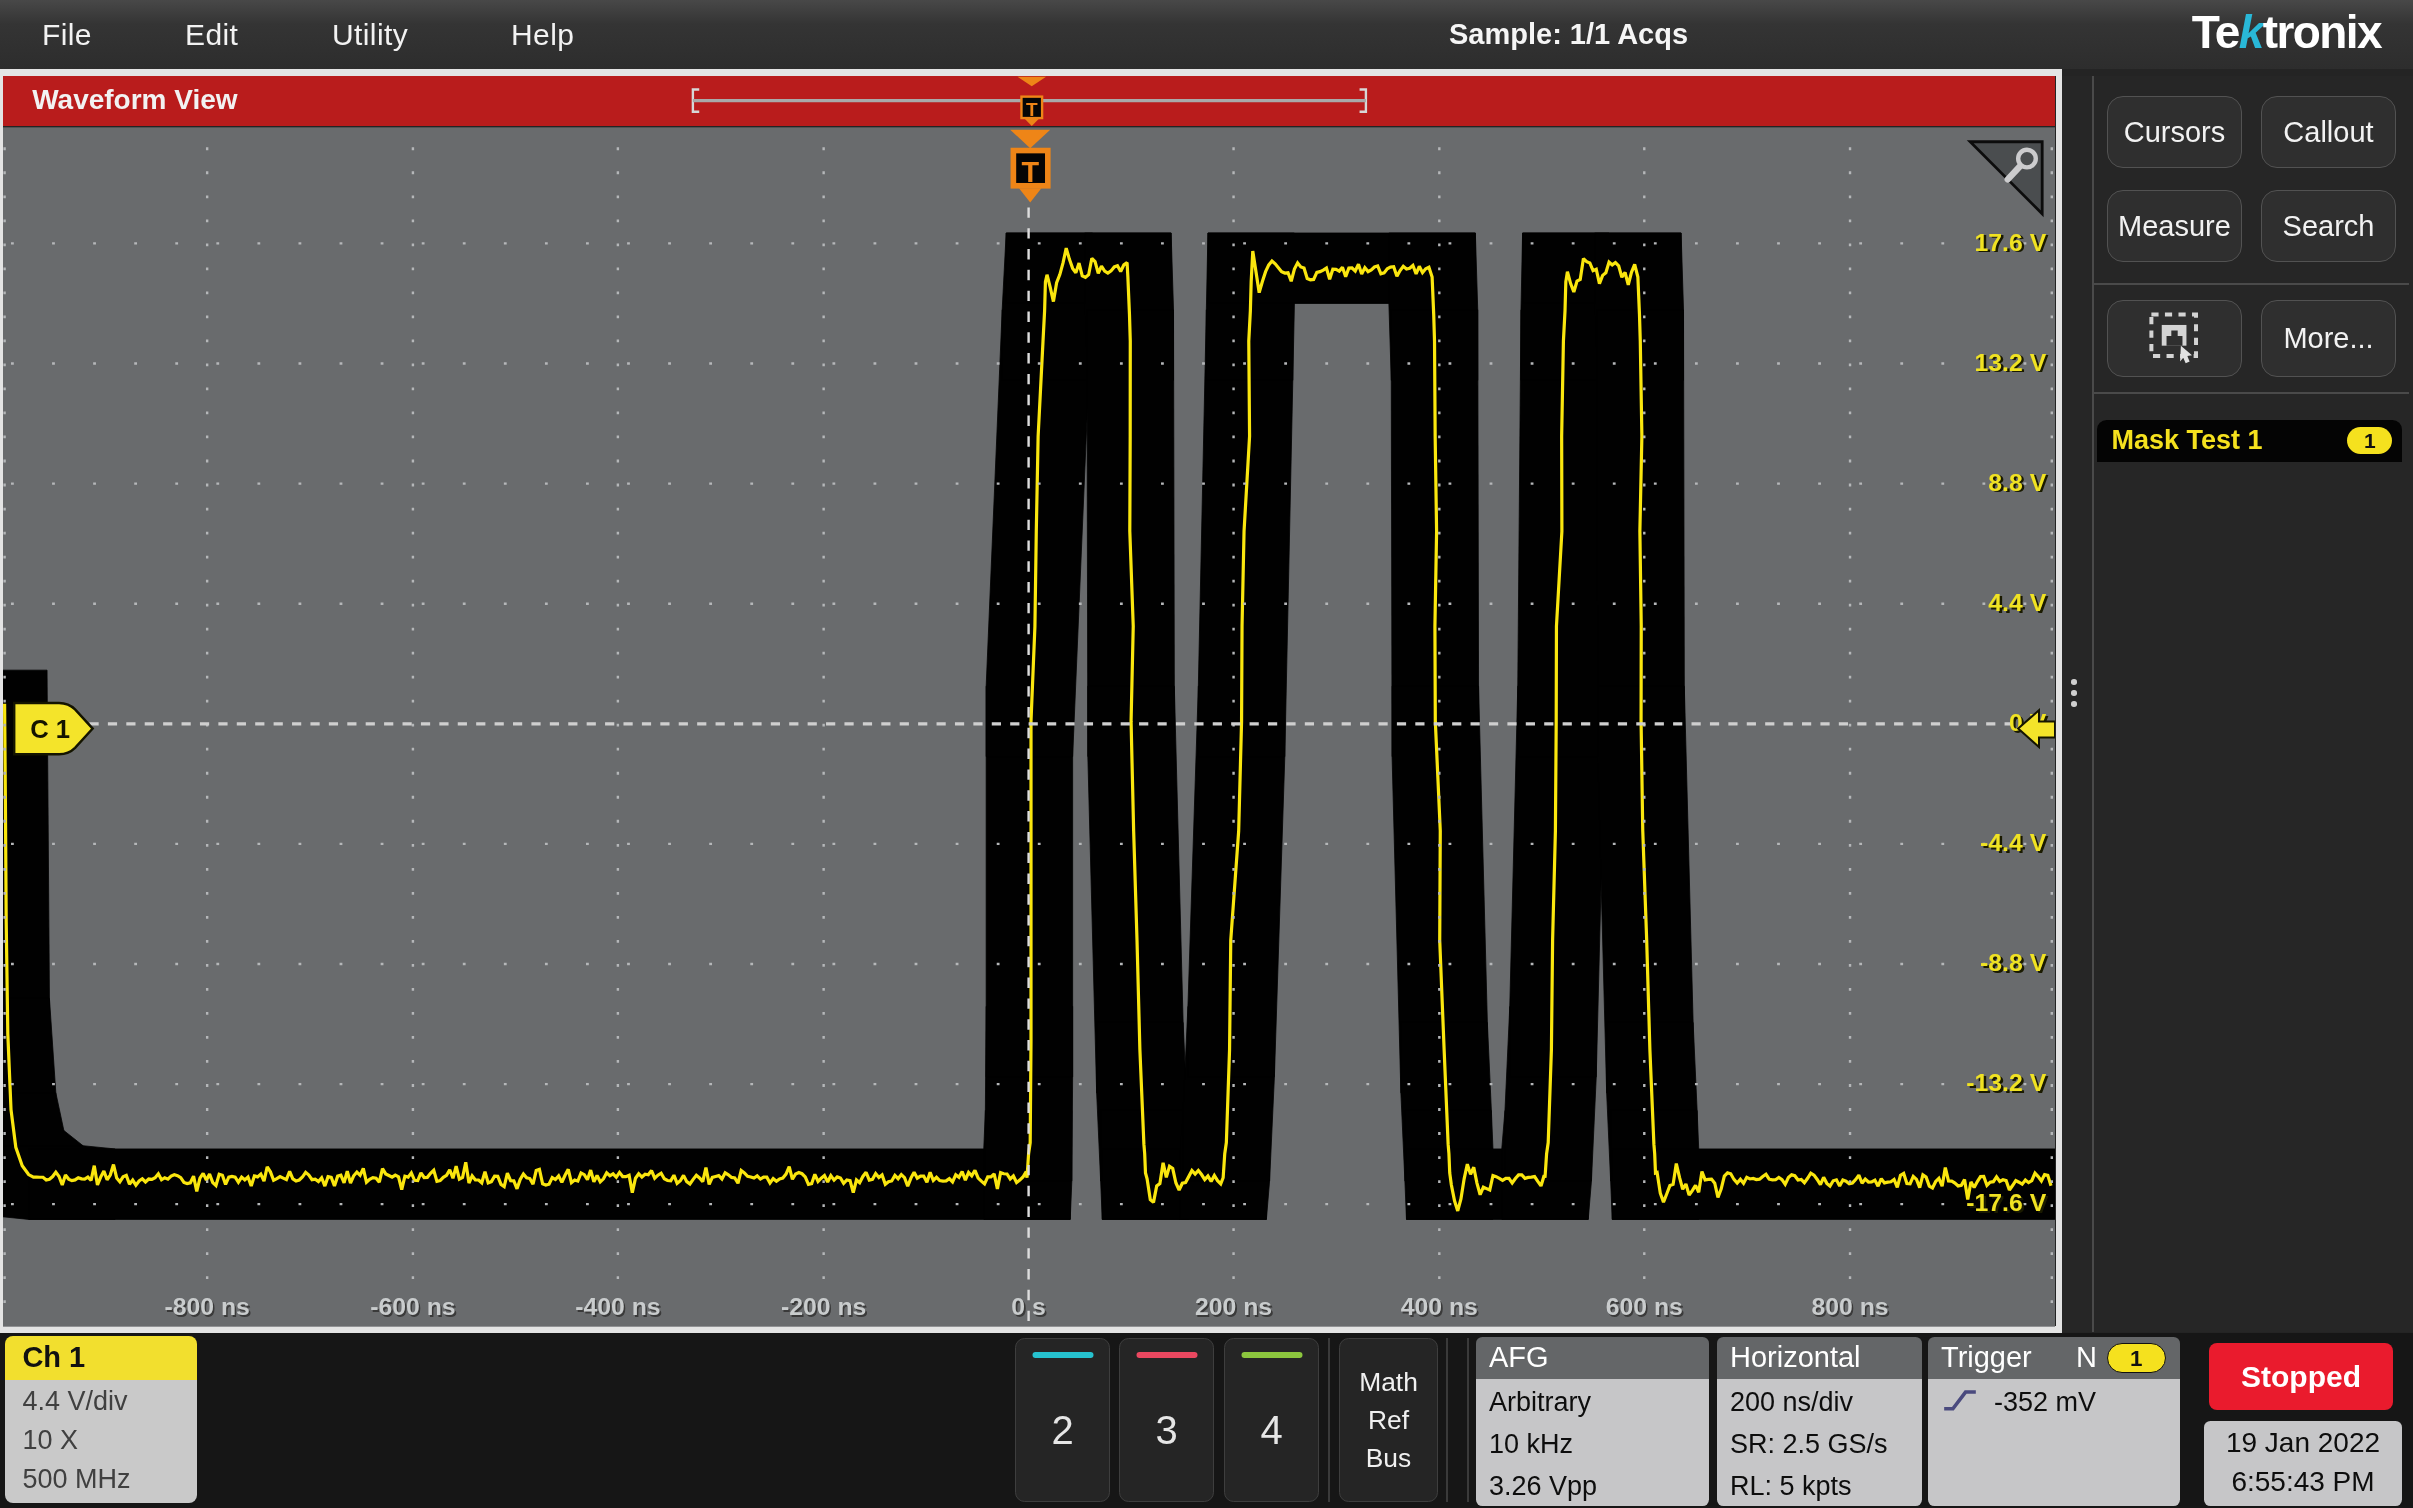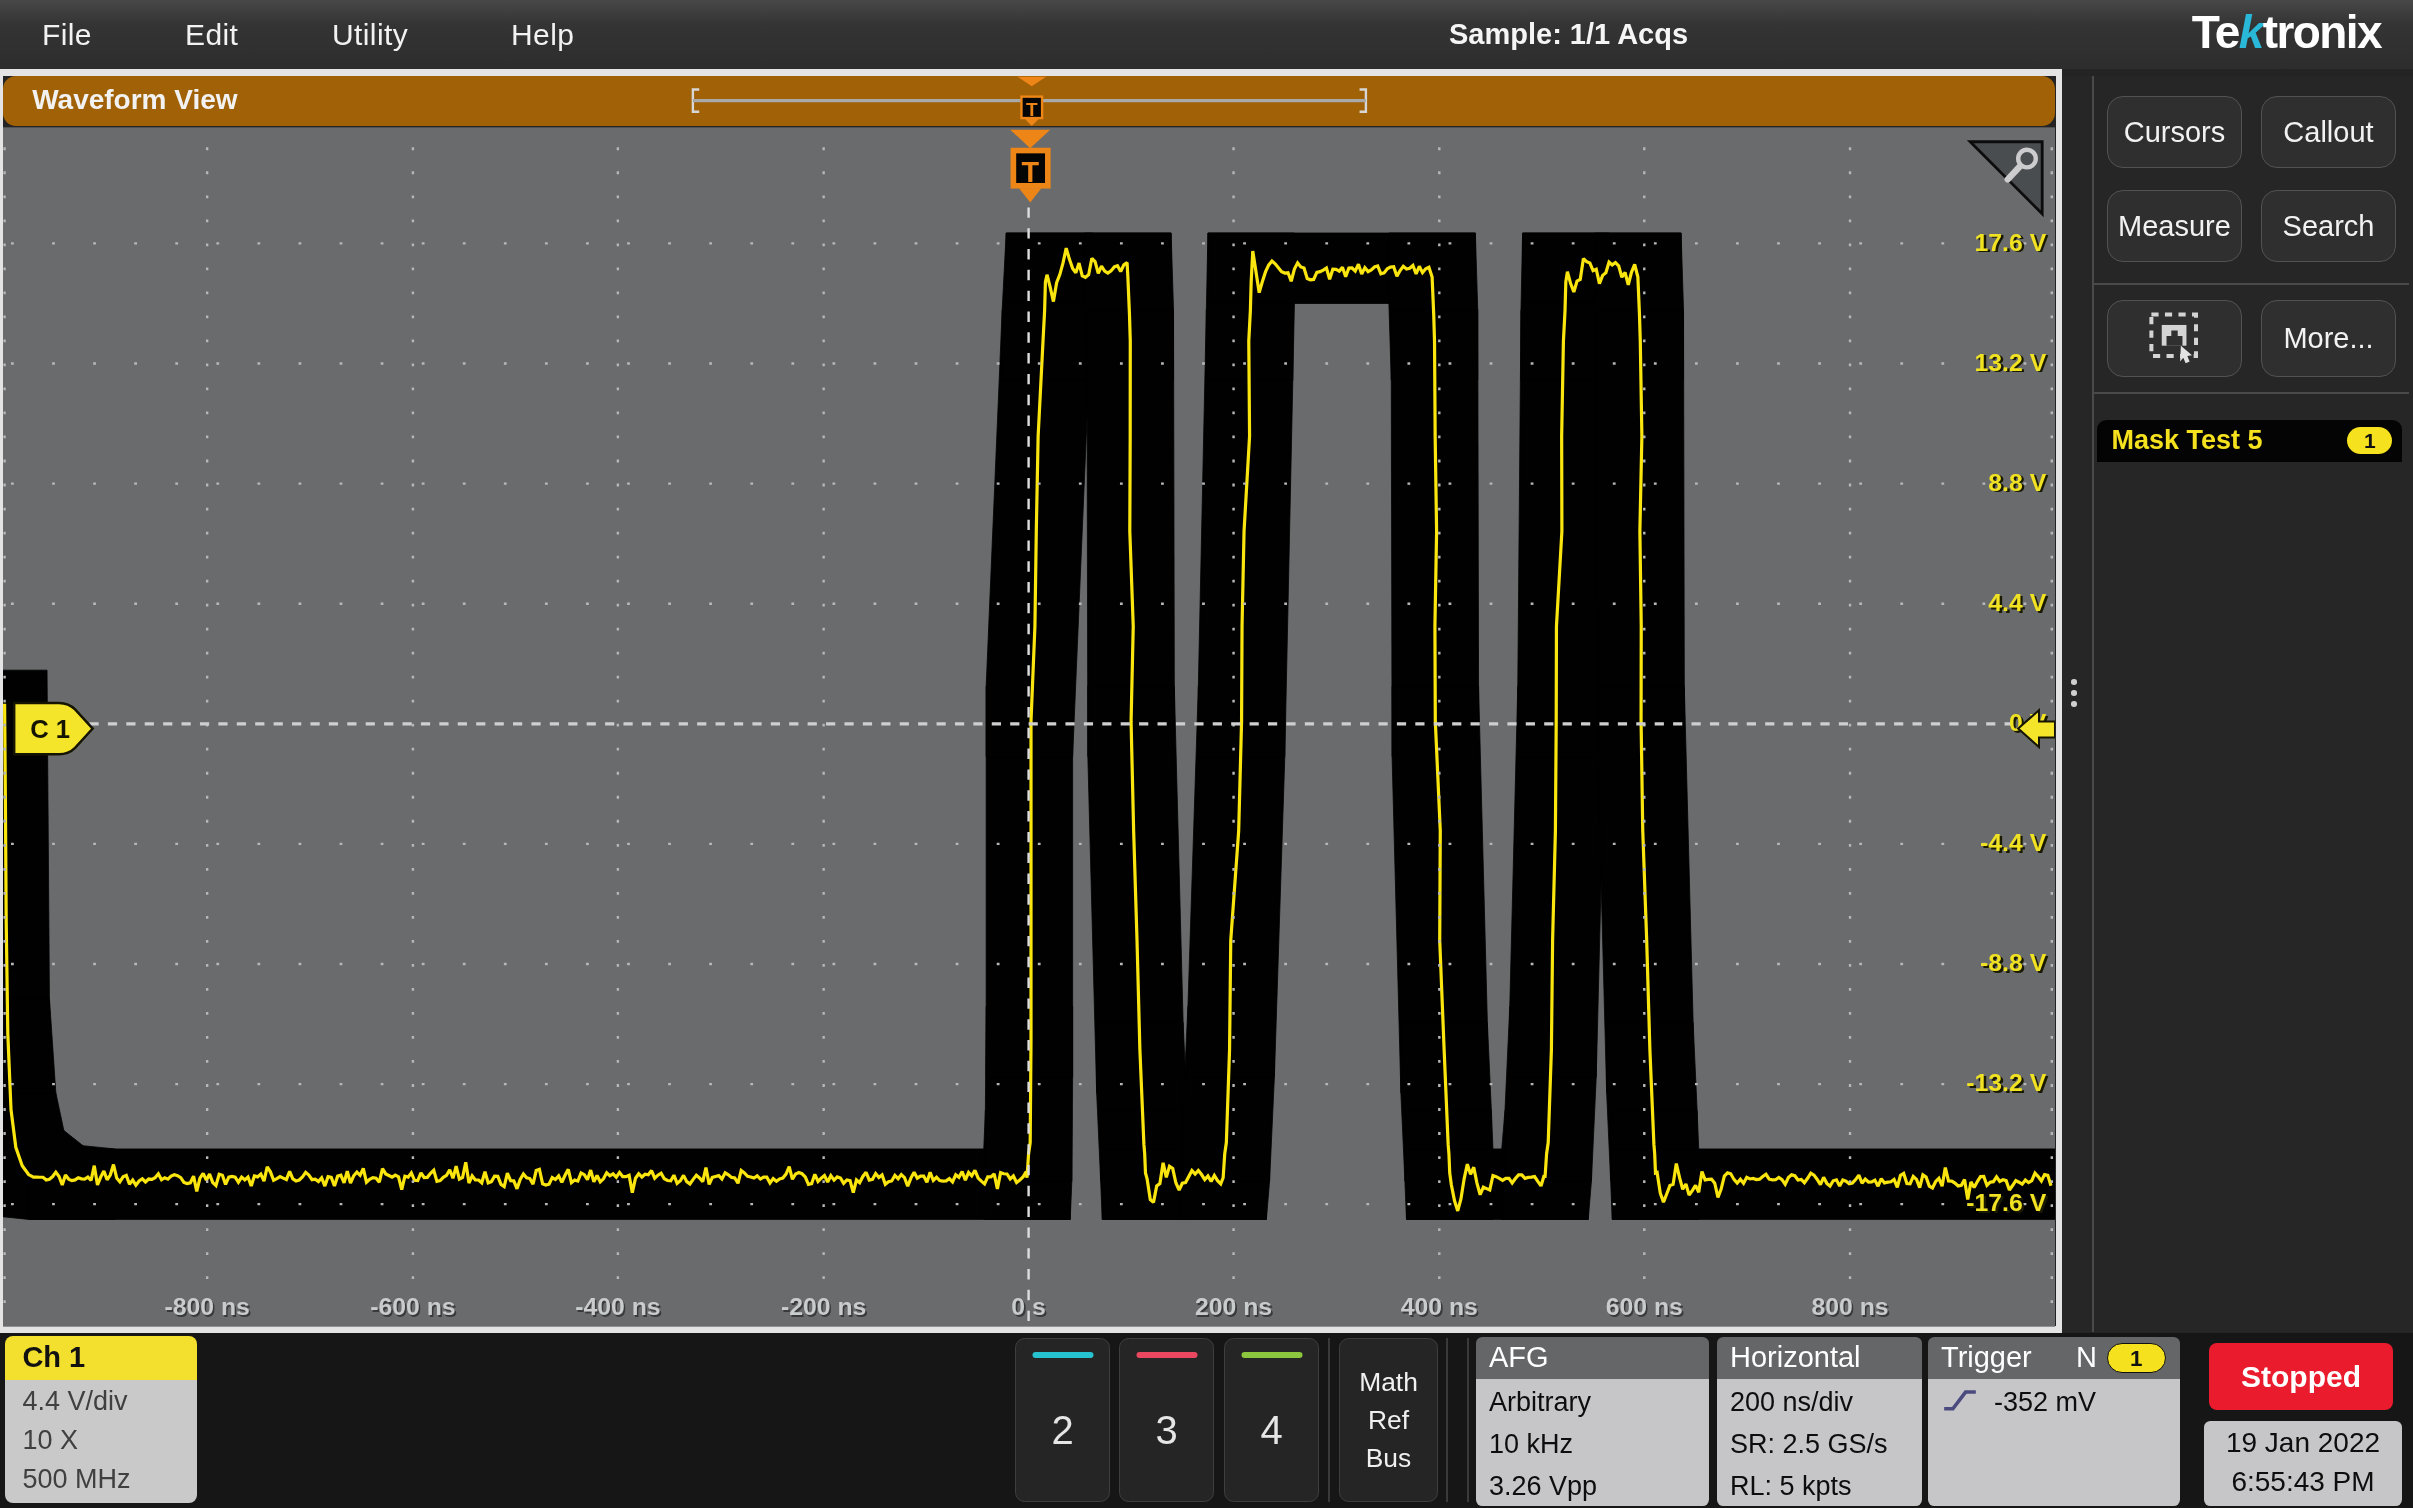--- a/index.html
+++ b/index.html
@@ -9,21 +9,21 @@
 #menubar { left:0; top:0; width:2413px; height:69px; background:linear-gradient(#484848,#343434 35%,#2d2d2d); }
 .mitem { position:absolute; top:0; height:69px; line-height:69px; color:#f2f2f2; font-size:30px; letter-spacing:0.4px; }
 #sampletxt { position:absolute; left:1449px; top:0; height:69px; line-height:69px; color:#f5f5f5; font-size:29px; font-weight:bold; }
 #tek { position:absolute; right:32px; top:0; height:64px; line-height:64px; color:#fff; font-size:46px; font-weight:bold; letter-spacing:-1.6px;margin-left:28px; }
 #tek .k { color:#29b8d8; font-style:italic; }
 
 #ptop { left:0; top:69px; width:2062px; height:7.2px; background:#e4e4e4; }
 #pleft { left:0; top:76px; width:3.2px; height:1256px; background:#e4e4e4; }
 #pright { left:2056px; top:76px; width:6.4px; height:1256px; background:#e4e4e4; }
 #pbot { left:0; top:1326px; width:2062px; height:7.2px; background:#e4e4e4; }
-#phdr { left:3.2px; top:76px; width:2052px; height:50px; background:#a16207;border-radius:13px; }
+#phdr { left:3.2px; top:76px; width:2052px; height:50px; background:#b91c1c; }
 #phdr .title { position:absolute; left:29px; top:0; height:50px; line-height:48px; color:#f2f2f2; font-size:28px; font-weight:bold; }
 #gratwrap { left:3.2px; top:127px; width:2052px; height:1200px; }
 
 .vlab { font:bold 31px "Liberation Sans",sans-serif; fill:#f0e222; }
 .vlab.sh { fill:#1a1a00; }
 .tlab { font:bold 31px "Liberation Sans",sans-serif; fill:#c9cccd; }
 .tlab.sh2 { fill:#3a3a3a; }
 .c1t { font:bold 32px "Liberation Sans",sans-serif; fill:#141400; }
 .bigT { font:bold 36px "Liberation Sans",sans-serif; fill:#ee8517; }
 
@@ -218,21 +218,21 @@
 <rect x="3" y="3" width="56" height="52" fill="none" stroke="#d4d4d4" stroke-width="5" stroke-dasharray="9 8"></rect>
 <rect x="16" y="16" width="31" height="26" fill="#d4d4d4"></rect>
 <path d="M22 30 h6 v-7 h8 v7 h6 v12 h-20 z" fill="#2f2f2f"></path>
 <path d="M40 42 l14 12 -6 1 3 7 -5 2 -3 -7 -4 5 z" fill="#e2e2e2"></path>
 </svg>
     </div>
   <div class="sbtn" style="left:2261px; top:300px; width:135px; height:77px;">More...</div>
   <div class="hsep" style="top:392px"></div>
   <div id="masktest" class="abs">
     <div id="mthead">
-        <span class="t">Mask Test 5</span>
+        <span class="t">Mask Test 1</span>
         <span id="mtbadge">1</span>
       </div>
   </div>
 
   <div id="bottombar" class="abs">
     <div id="ch1">
         <div id="ch1h">Ch 1</div>
         <div id="ch1b">
           <div>4.4 V/div</div>
           <div>10 X</div>

